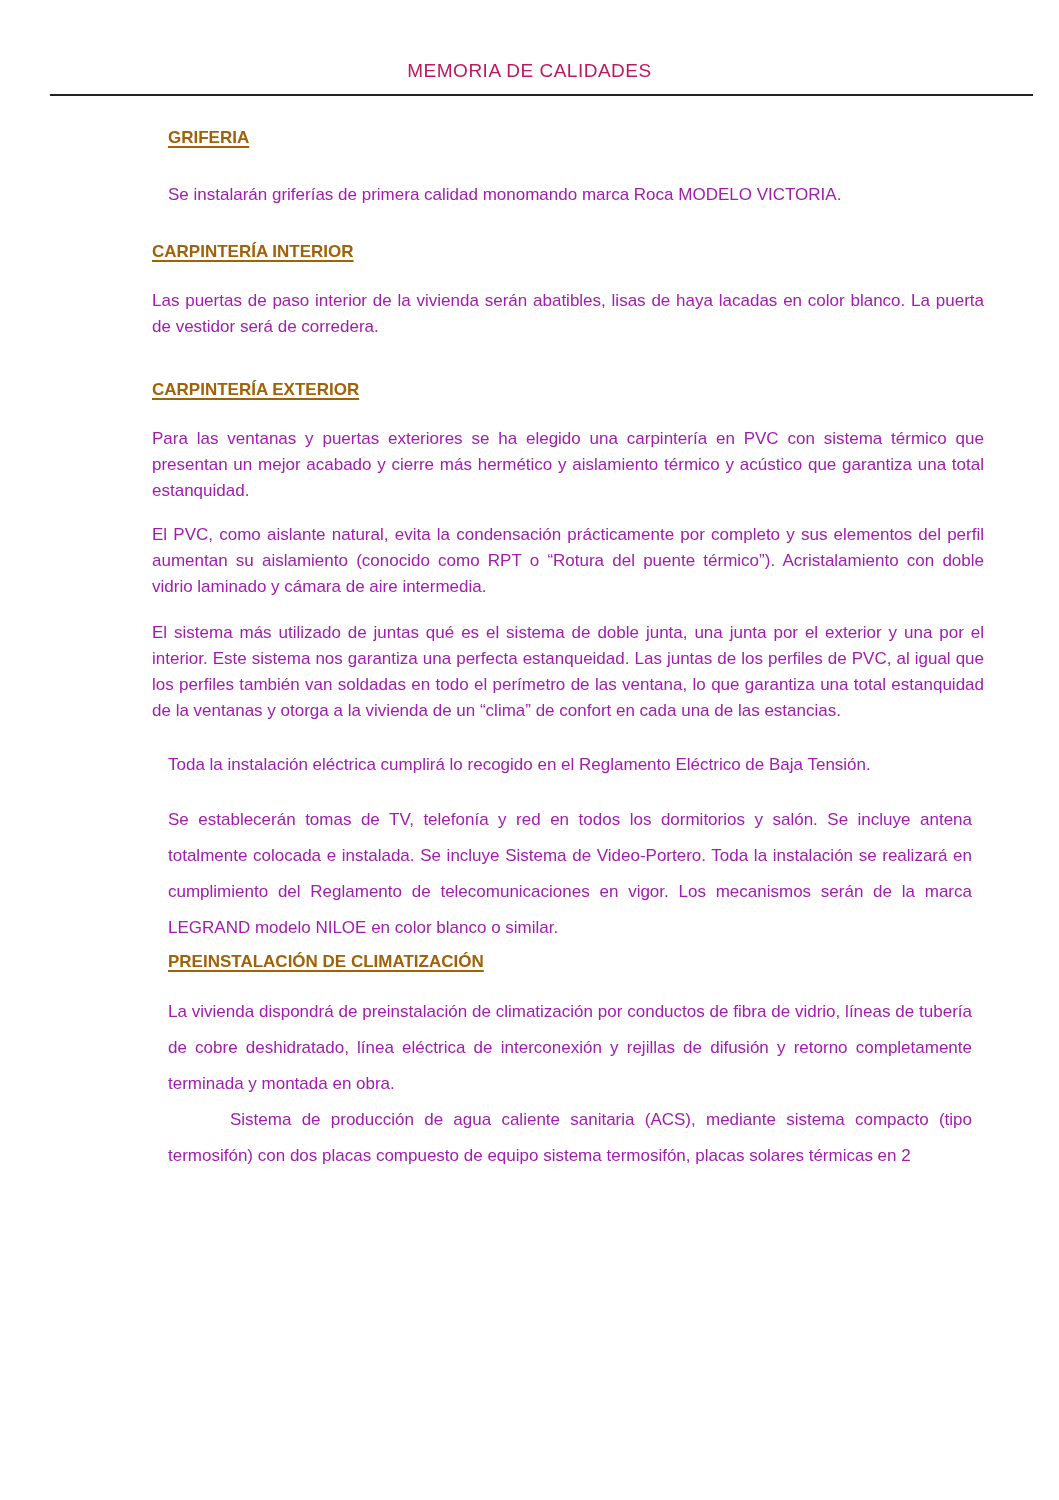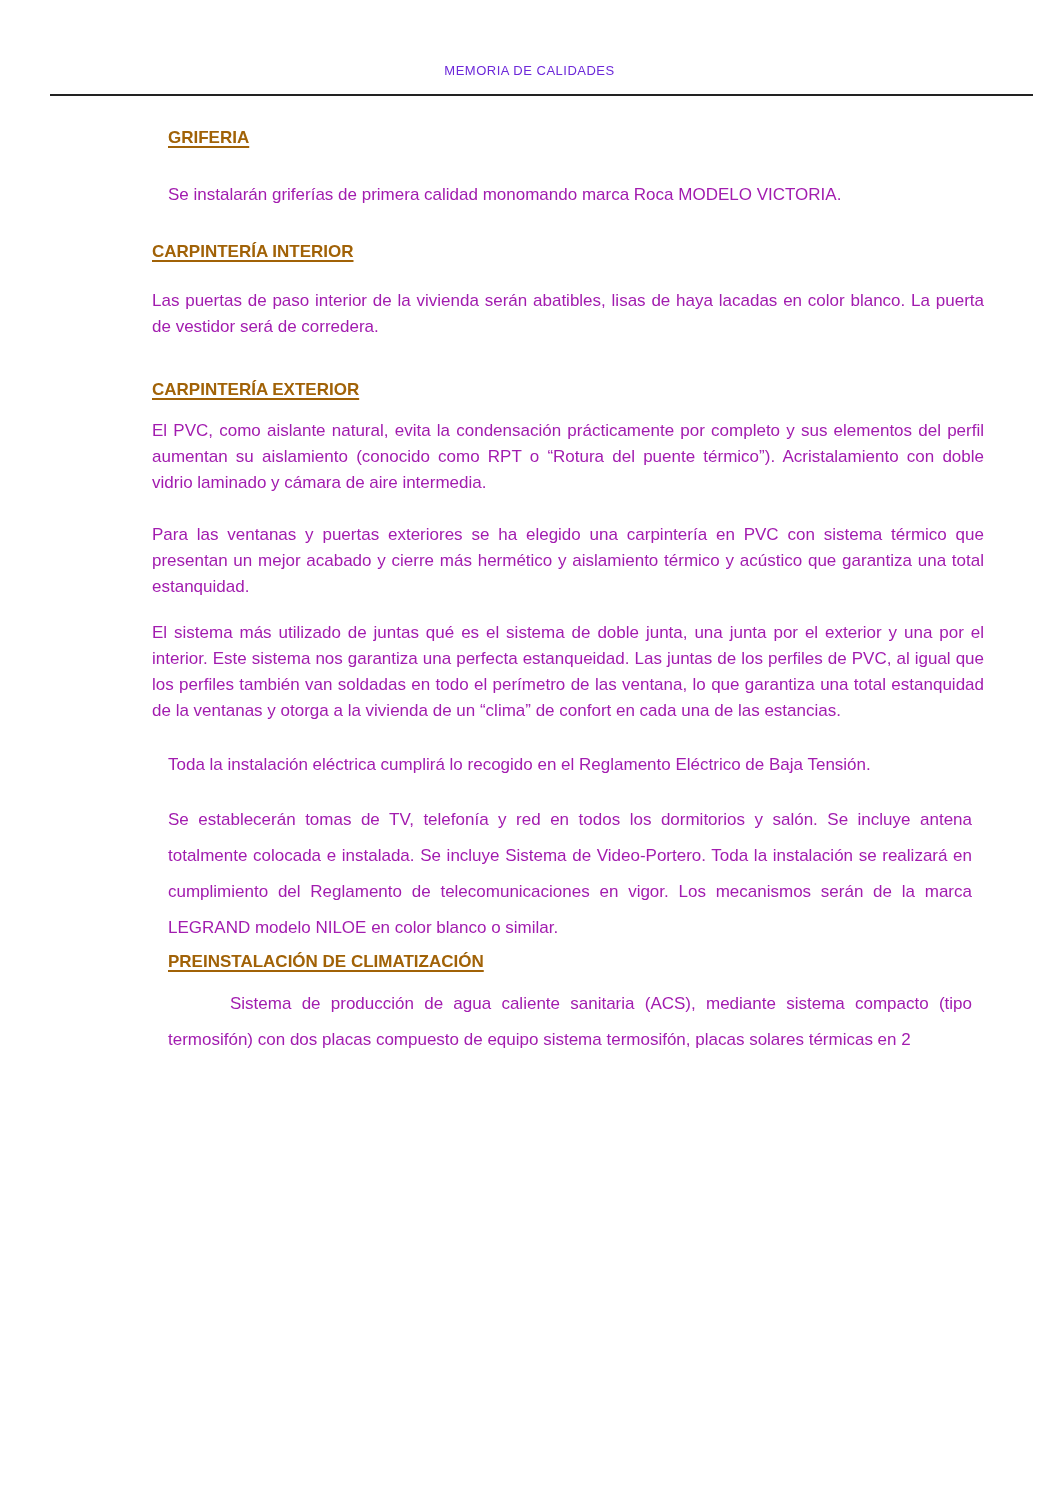--- a/index.html
+++ b/index.html
@@ -16,23 +16,23 @@
   }
   .page {
     width: 1059px;
     height: 1500px;
     box-sizing: border-box;
     padding-top: 62px;
     background: #ffffff;
   }
   .doc-header-title {
     text-align: center;
-    font-size: 13px;
+    font-size: 19px;
     line-height: 17px;
-    color: #6d28d9;
+    color: #be185d;
     letter-spacing: 0.5px;
     margin: 0;
     font-weight: normal;
   }
   hr.header-rule {
     border: none;
     border-top: 2px solid #222222;
     margin: 15px 26px 0 50px;
   }
   section { display: block; }
@@ -73,31 +73,32 @@
     <p class="body-par" style="margin-top:34px">Se instalarán griferías de primera calidad monomando  marca Roca MODELO VICTORIA.</p>
   </section>
 
   <section class="indent-b">
     <h2 class="sec-heading" style="margin-top:34px">CARPINTERÍA INTERIOR</h2>
     <p class="body-par" style="margin-top:26px">Las puertas de paso interior de la vivienda serán abatibles, lisas de haya lacadas en color blanco. La puerta de vestidor será de corredera.</p>
   </section>
 
   <section class="indent-b">
     <h2 class="sec-heading" style="margin-top:40px">CARPINTERÍA EXTERIOR</h2>
+    <p class="body-par" style="margin-top:26px">Para las ventanas y puertas exteriores se ha elegido una carpintería en PVC con sistema térmico que presentan un mejor acabado y cierre más hermético y aislamiento térmico y acústico que garantiza una total estanquidad.</p>
     <p class="body-par" style="margin-top:18px">El PVC, como aislante natural, evita la condensación prácticamente por completo y sus  elementos del perfil aumentan su aislamiento (conocido como RPT o “Rotura del puente térmico”). Acristalamiento con doble vidrio laminado y cámara de aire intermedia.</p>
-    <p class="body-par" style="margin-top:26px">Para las ventanas y puertas exteriores se ha elegido una carpintería en PVC con sistema térmico que presentan un mejor acabado y cierre más hermético y aislamiento térmico y acústico que garantiza una total estanquidad.</p>
     <p class="body-par" style="margin-top:20px">El sistema más utilizado de juntas qué es el sistema de doble junta, una junta por el exterior y una por el interior. Este sistema nos garantiza una perfecta estanqueidad. Las juntas de los perfiles de PVC, al igual que los perfiles también van soldadas en todo el perímetro de las ventana, lo que garantiza una total estanquidad de la ventanas y otorga a la vivienda de un “clima” de confort en cada una de las estancias.</p>
   </section>
 
   <section class="indent-a">
     <p class="body-par" style="margin-top:28px">Toda la instalación eléctrica cumplirá lo recogido en el Reglamento Eléctrico de Baja Tensión.</p>
     <p class="body-par spread" style="margin-top:24px">Se establecerán tomas de TV, telefonía y red en todos los dormitorios y salón. Se incluye antena totalmente colocada e instalada. Se incluye Sistema de Video-Portero. Toda la instalación se realizará en cumplimiento del Reglamento de telecomunicaciones en vigor. Los mecanismos serán de la marca LEGRAND modelo NILOE en color blanco o similar.</p>
   </section>
 
   <section class="indent-a">
     <h2 class="sec-heading" style="margin-top:6px">PREINSTALACIÓN DE CLIMATIZACIÓN</h2>
+    <p class="body-par spread" style="margin-top:22px">La vivienda dispondrá de preinstalación de climatización por conductos de fibra de vidrio, líneas de tubería de cobre deshidratado, línea eléctrica de interconexión y rejillas de difusión y retorno completamente terminada y montada en obra.</p>
   </section>
 
   <section class="indent-a">
-    <p class="body-par spread first-indent" style="margin-top:14px">Sistema de producción de agua caliente sanitaria (ACS), mediante sistema compacto (tipo termosifón) con dos placas compuesto de equipo sistema termosifón, placas solares térmicas en 2</p>
+    <p class="body-par spread first-indent" style="">Sistema de producción de agua caliente sanitaria (ACS), mediante sistema compacto (tipo termosifón) con dos placas compuesto de equipo sistema termosifón, placas solares térmicas en 2</p>
   </section>
 
 </div>
 
 </body></html>

